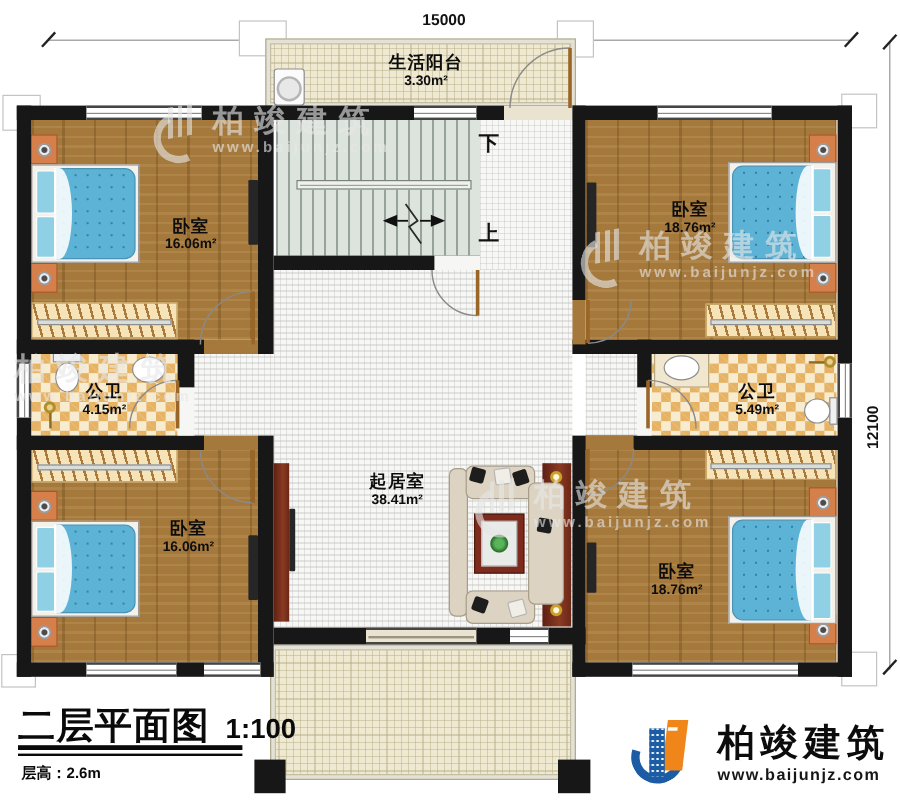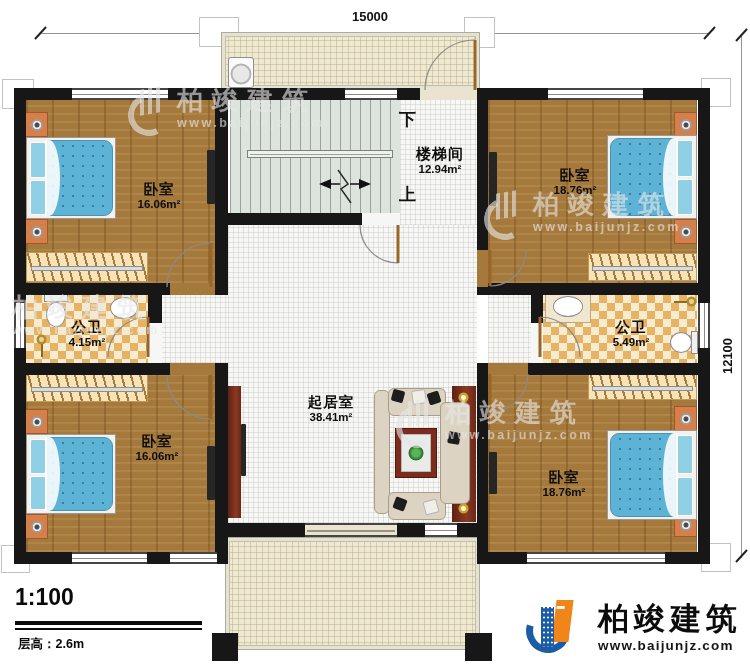--- a/index.html
+++ b/index.html
@@ -277,25 +277,25 @@
       <line x1="350" y1="184" x2="359" y2="184" stroke="#111" stroke-width="1.5"></line>
     </g>
     <g stroke="#222" stroke-width="2">
       <line x1="35" y1="39" x2="46" y2="27"></line>
       <line x1="704" y1="39" x2="715" y2="27"></line>
       <line x1="736" y1="41" x2="747" y2="29"></line>
       <line x1="736" y1="562" x2="747" y2="550"></line>
     </g>
   </svg>
 
+  <div class="rlabel" style="left:300px;top:46px;width:110px">
+    <div class="rname">生活阳台</div>
+    <div class="rarea">3.30m²</div>
+  </div>
   <div class="stairdir" style="left:399px;top:108px">下</div>
-  <div class="rlabel" style="left:394px;top:146px;width:92px">
-    <div class="rname" style="font-size:15px">楼梯间</div>
-    <div class="rarea">12.94m²</div>
-  </div>
   <div class="stairdir" style="left:399px;top:183px">上</div>
   <div class="rlabel" style="left:109px;top:182px;width:100px">
     <div class="rname">卧室</div>
     <div class="rarea">16.06m²</div>
   </div>
   <div class="rlabel" style="left:525px;top:168px;width:100px">
     <div class="rname">卧室</div>
     <div class="rarea">18.76m²</div>
   </div>
   <div class="rlabel" style="left:47px;top:320px;width:80px">
@@ -351,20 +351,21 @@
         <div class="bars"></div>
       </div>
     <div>
         <div class="wm-t1">柏竣建筑</div>
         <div class="wm-t2">www.baijunjz.com</div>
       </div>
   </div>
 
   <div class="titlewrap">
     <div class="titlerow">
+      <span class="t-main">二层平面图</span>
       <span class="t-scale">1:100</span>
     </div>
     <div class="t-bar1"></div>
     <div class="t-bar2"></div>
     <div class="t-info">
       <span>层高：2.6m</span>
     </div>
   </div>
 
   <div class="logo">

